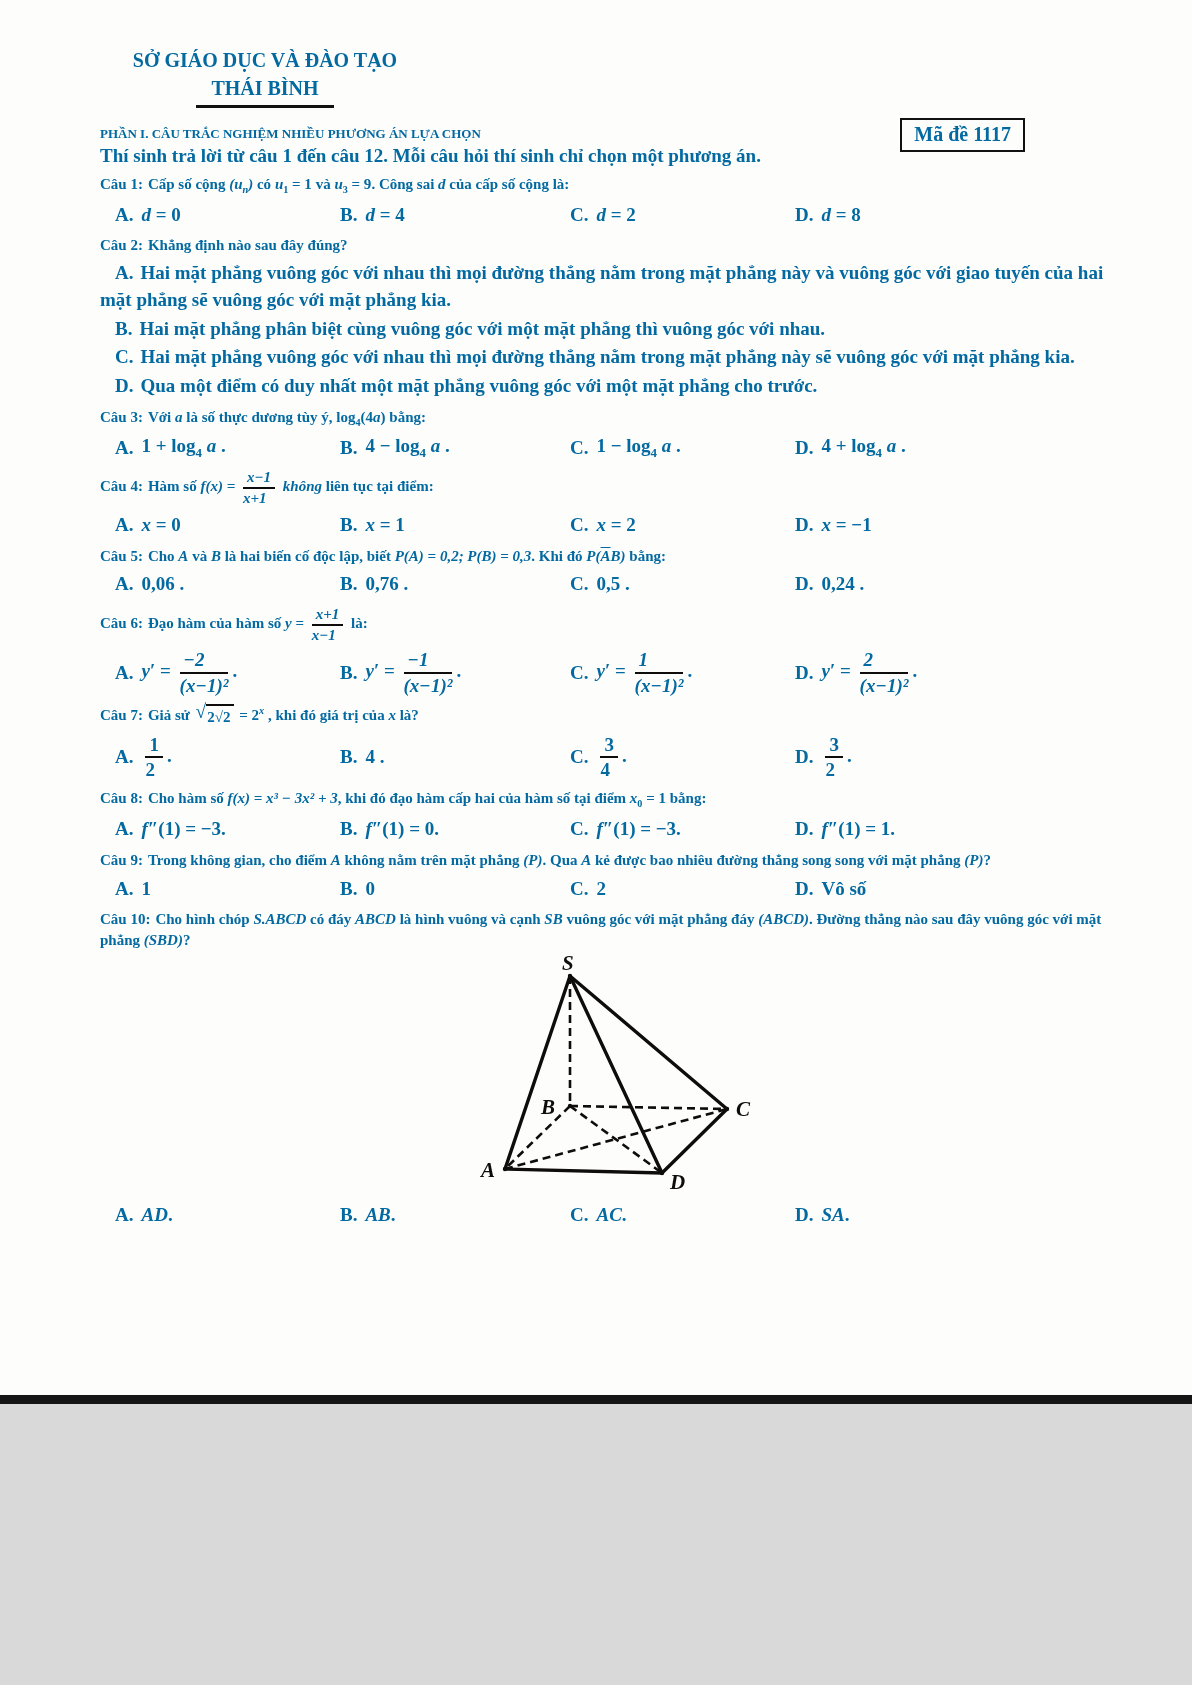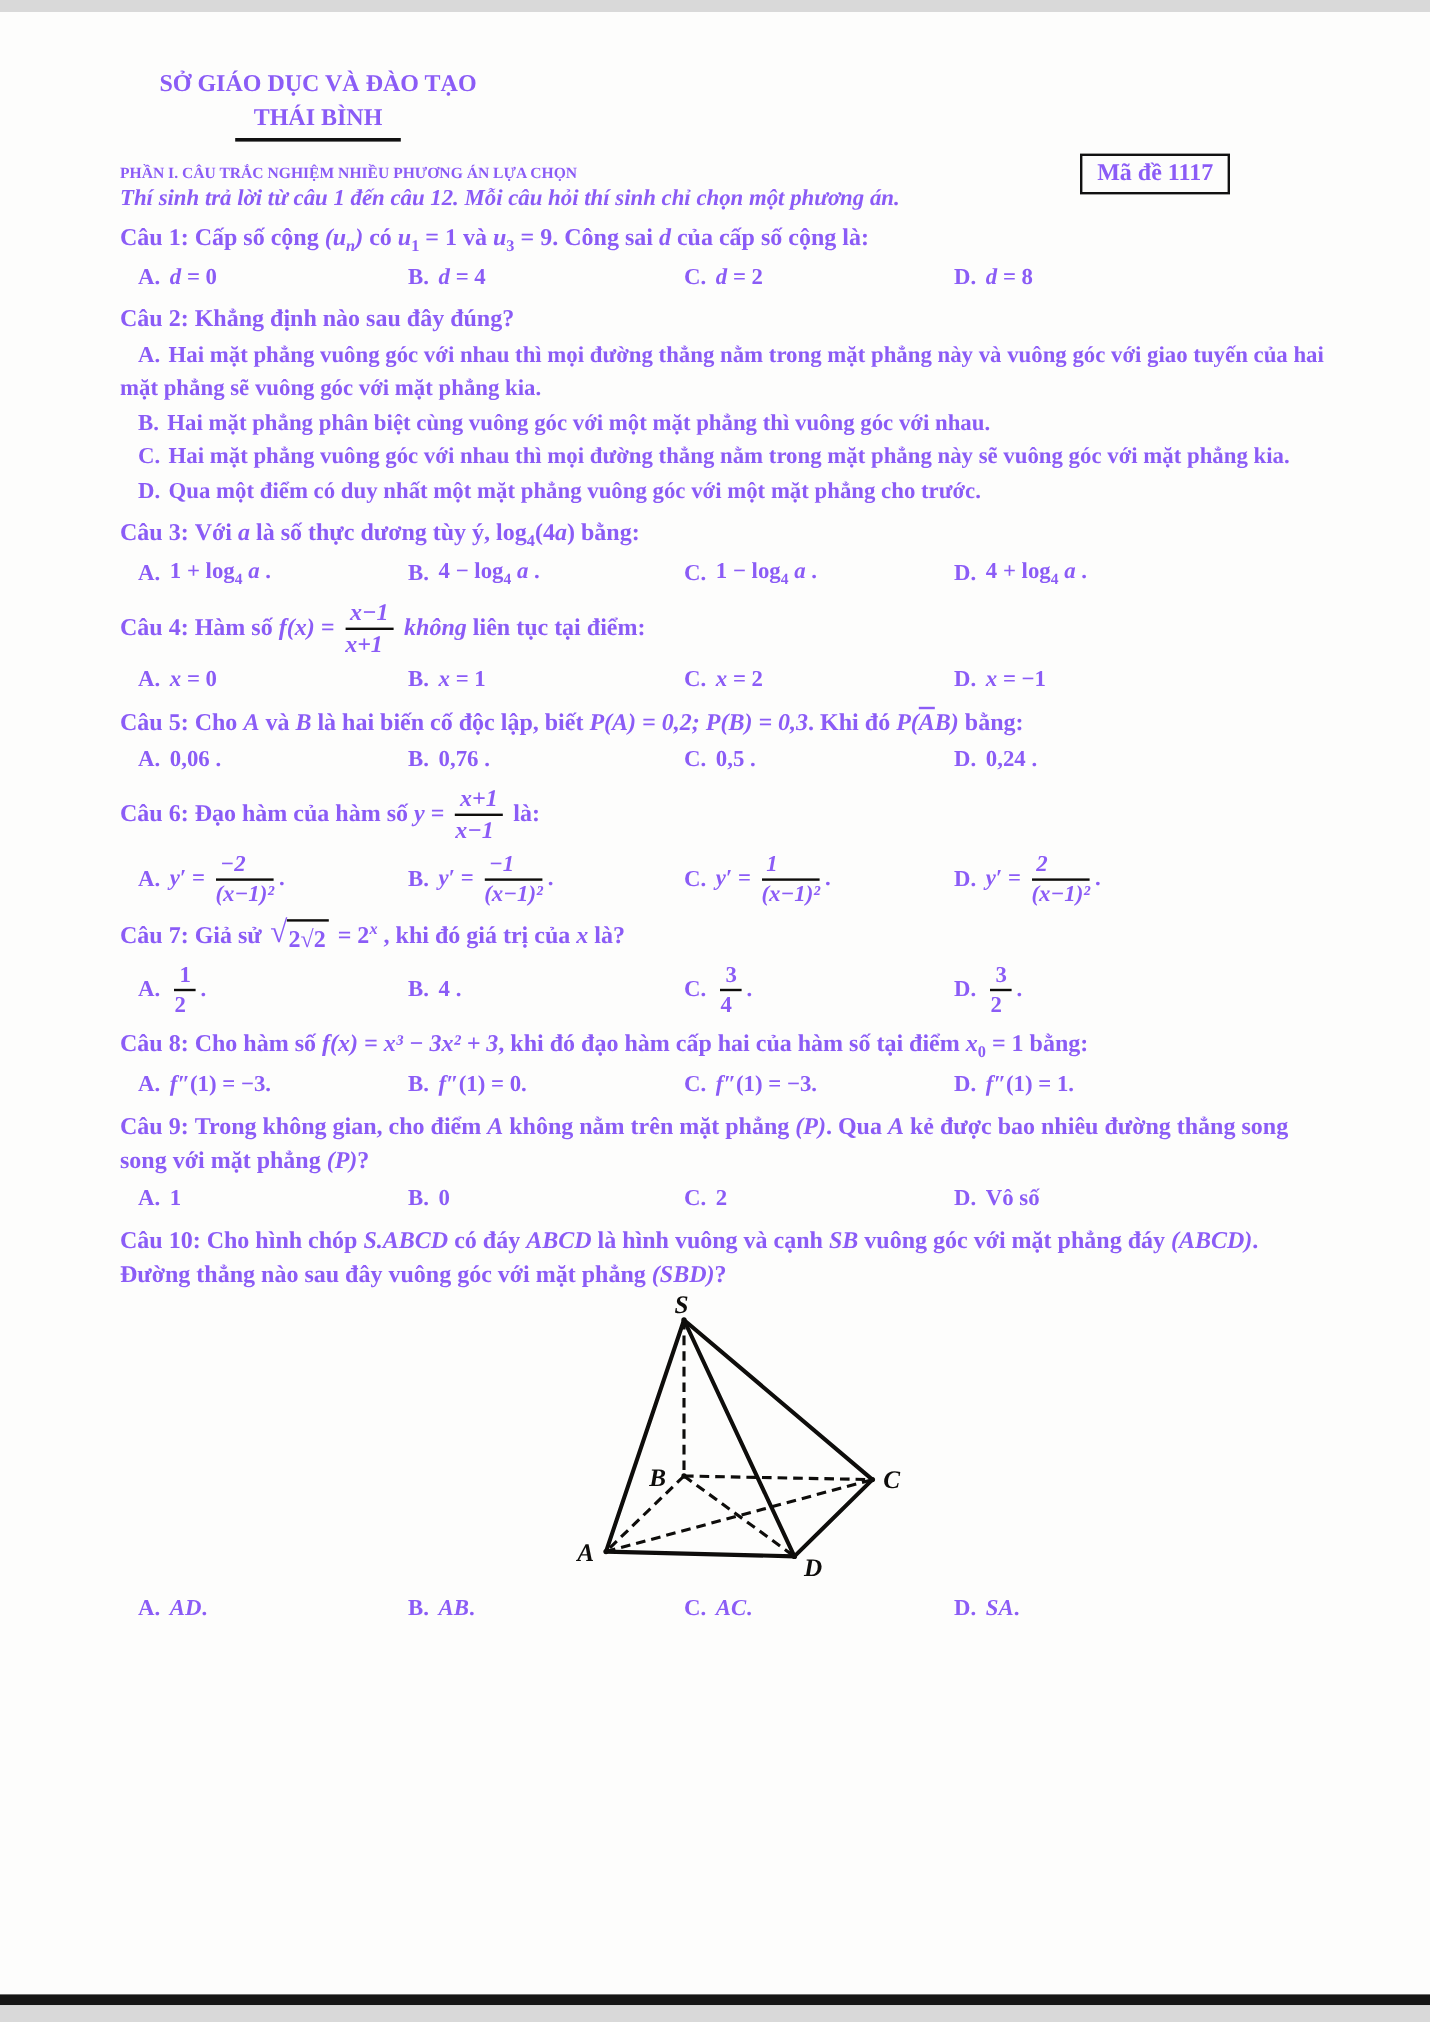--- a/index.html
+++ b/index.html
@@ -1,23 +1,23 @@
 <!DOCTYPE html>
 <html><head>
 <meta charset="utf-8">
 <style>
   html,body{margin:0;padding:0;background:#d9d9d9;}
   .page{
     position:relative;
-    width:1192px;height:1661px;
-    margin:10px auto;
+    width:1192px;height:1404px;
+    margin:0 auto;
     background:#fefefdf5;
     background-color:#fdfdfc;
     font-family:"Liberation Serif","DejaVu Serif",serif;
-    color:#8b5cf6;
+    color:#0369a1;
     font-weight:700;
     overflow:hidden;
   }
   .content{position:absolute;left:100px;top:46px;width:1005px;}
 
   
   .header{position:relative;display:flex;}
   .h-left{width:330px;text-align:center;font-size:20px;line-height:1.4;}
   .h-underline{width:138px;border-bottom:3px solid #111;margin:3px auto 0;}
   .h-center{flex:1;text-align:center;padding-right:150px;}
@@ -26,25 +26,25 @@
   .h-time{font-size:19.5px;font-style:italic;margin-top:8px;}
   .code-box{
     position:absolute;right:80px;top:72px;
     border:2.6px solid #111;
     padding:3px 12px 4px;
     font-size:20px;white-space:nowrap;
   }
 
   
   .part-heading{font-size:13px;margin:18px 0 3px;}
-  .part-instruction{font-size:19px;font-style:italic;margin:0 0 6px;}
+  .part-instruction{font-size:19px;margin:0 0 6px;}
 
   
   .question{margin-top:7px;}
-  .q-text{margin:0;font-size:20px;line-height:1.42;}
+  .q-text{margin:0;font-size:15px;line-height:1.42;}
   .q-num{margin-right:5px;}
   .mi{font-style:italic;}
 
   .options-grid{
     display:grid;
     grid-template-columns:225px 230px 225px auto;
     padding-left:15px;
     margin:4px 0 7px;
     font-size:19px;
     align-items:center;

